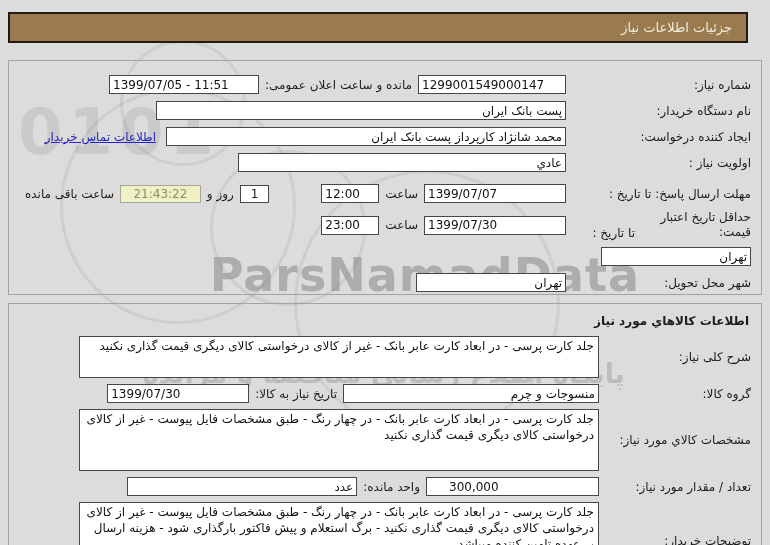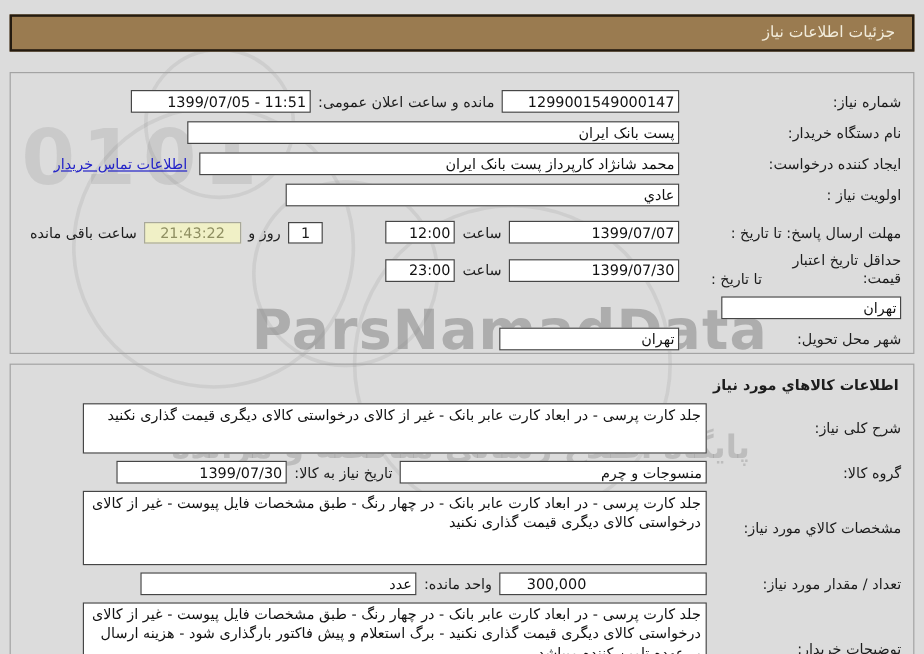--- a/index.html
+++ b/index.html
@@ -35,21 +35,21 @@
   .c2{width:150px;height:150px;top:150px;left:210px;}
   .c3{width:260px;height:260px;top:170px;right:210px;}
   .c4{width:120px;height:120px;top:40px;left:120px;}
   .wm-digits{
     position:absolute;top:95px;left:18px;
     font-size:64px;font-weight:bold;direction:ltr;
     color:rgba(120,120,120,0.18);letter-spacing:6px;
   }
   
   .titlebar{
-    position:absolute;top:12px;right:8px;left:8px;height:31px;
+    position:absolute;top:12px;right:22px;left:8px;height:31px;
     background:#9a7b50;border:2px solid #241b10;
     display:flex;align-items:center;
     padding:0 14px;box-sizing:border-box;
     color:#f2ecdb;font-size:13px;z-index:3;
   }
   
   .panel{
     position:absolute;right:8px;left:8px;
     border:1px solid #a3a3a3;background:transparent;
     box-sizing:border-box;z-index:2;
@@ -62,21 +62,21 @@
   .lbl2{margin:0 6px;white-space:nowrap;}
   .lbl-split{width:185px;flex:0 0 185px;display:flex;align-items:flex-end;box-sizing:border-box;padding-left:6px;}
   .lbl-main{width:102px;line-height:1.25;}
   .lbl-sub{margin-right:14px;white-space:nowrap;}
   .inp{
     background:#ffffff;border:1px solid #464646;
     height:17px;padding:0 3px;box-sizing:content-box;
     font-family:"DejaVu Sans",sans-serif;font-size:12px;color:#111;
     direction:rtl;
   }
-  .ctr{text-align:right;direction:ltr;}
+  .ctr{text-align:left;direction:ltr;}
   .w-num{width:140px;}
   .w-dt{width:142px;}
   .w-wide{width:402px;}
   .w-wide2{width:392px;}
   .w-prio{width:320px;}
   .w-city{width:142px;}
   .w-date{width:134px;}
   .w-hour{width:50px;}
   .w-qty{width:146px;text-align:left;direction:ltr;padding-left:22px;}
   .w-unit{width:222px;}
@@ -93,21 +93,21 @@
   }
   .section-title{font-weight:bold;margin:2px 2px 8px 0;}
   textarea.box{
     background:#fff;border:1px solid #464646;resize:none;overflow:hidden;
     font-family:"DejaVu Sans",sans-serif;font-size:12px;color:#111;
     padding:1px 4px;box-sizing:border-box;width:520px;direction:rtl;line-height:1.35;
   }
   .ta-sm{height:42px;}
   .ta-md{height:62px;}
   .ta-lg{height:78px;}
-  .p2 .lbl{width:152px;flex:0 0 152px;margin-left:10px;}
+  .p2 .lbl{width:152px;flex:0 0 152px;}
   .p2 .row{margin-bottom:6px;}
 </style>
 </head>
 <body>
 
 <div class="wm-layer">
   <div class="wm-circle c1"></div>
   <div class="wm-circle c2"></div>
   <div class="wm-circle c3"></div>
   <div class="wm-circle c4"></div>

